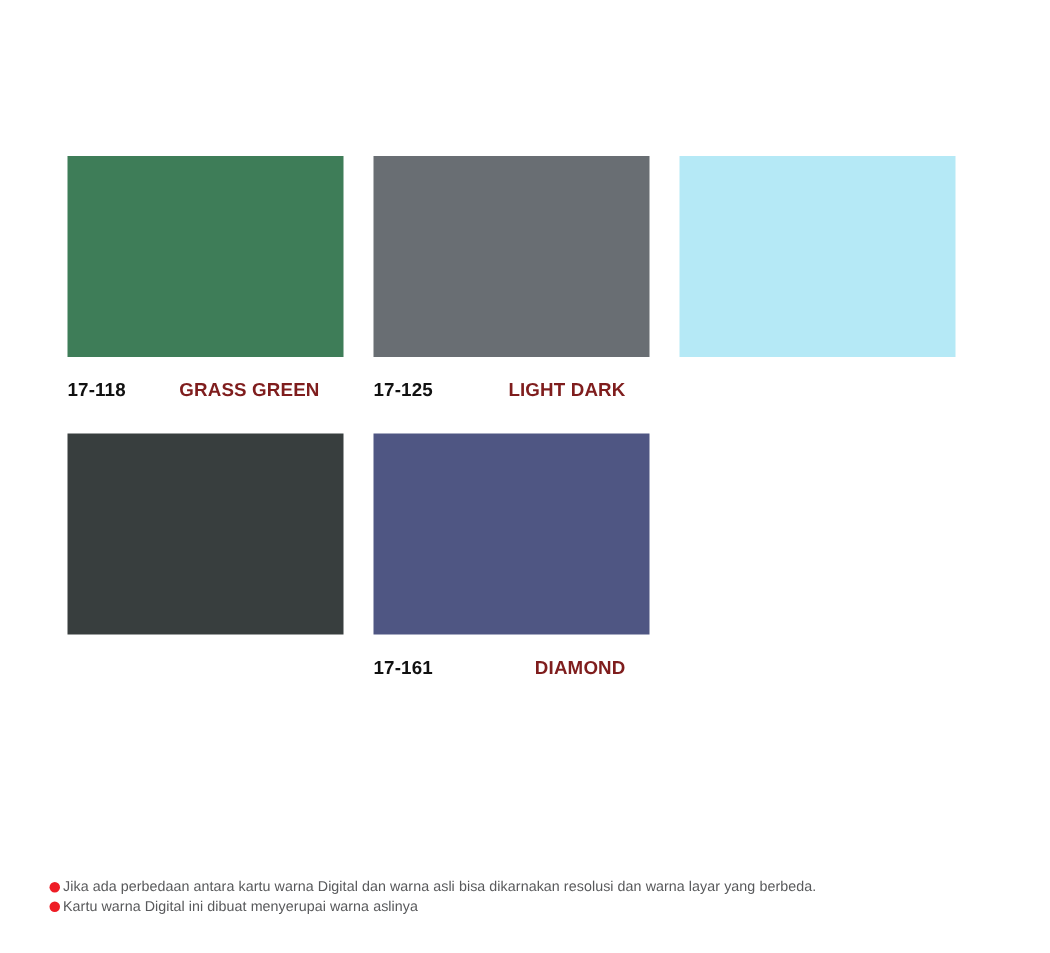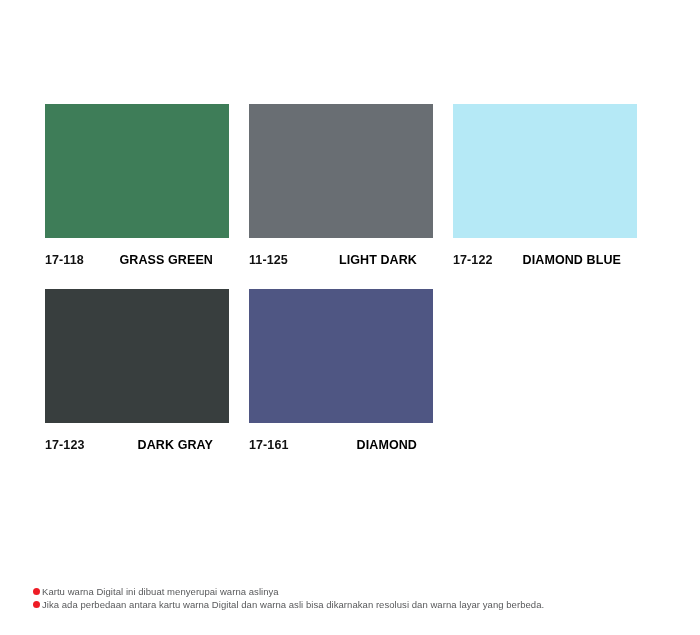--- a/index.html
+++ b/index.html
@@ -57,21 +57,21 @@
   .swatch-code {
     font-size: 12.5px;
     font-weight: bold;
     color: #111111;
     letter-spacing: 0.1px;
   }
 
   .swatch-name {
     font-size: 12.5px;
     font-weight: bold;
-    color: #000000;
+    color: #7f1d1d;
     letter-spacing: 0.1px;
     text-align: right;
   }
 
   
   .footnotes {
     position: absolute;
     left: 33px;
     top: 585px;
     width: 640px;
@@ -113,55 +113,47 @@
       <div class="swatch-caption">
         <span class="swatch-code">17-118</span>
         <span class="swatch-name">GRASS GREEN</span>
       </div>
     </div>
 
 
     <div class="swatch-cell">
       <span class="swatch-chip" style="background-color: rgb(105, 110, 115);"></span>
       <div class="swatch-caption">
-        <span class="swatch-code">11-125</span>
+        <span class="swatch-code">17-125</span>
         <span class="swatch-name">LIGHT DARK</span>
       </div>
     </div>
 
     <div class="swatch-cell">
       <span class="swatch-chip" style="background-color: rgb(181, 233, 246);"></span>
-      <div class="swatch-caption">
-        <span class="swatch-code">17-122</span>
-        <span class="swatch-name">DIAMOND BLUE</span>
-      </div>
     </div>
 
     <div class="swatch-cell">
       <span class="swatch-chip" style="background-color: rgb(56, 62, 62);"></span>
-      <div class="swatch-caption">
-        <span class="swatch-code">17-123</span>
-        <span class="swatch-name">DARK GRAY</span>
-      </div>
     </div>
 
     <div class="swatch-cell">
       <span class="swatch-chip" style="background-color: rgb(79, 86, 131);"></span>
       <div class="swatch-caption">
         <span class="swatch-code">17-161</span>
         <span class="swatch-name">DIAMOND</span>
       </div>
     </div>
 
   </div>
 
   <div class="footnotes">
     <div class="footnote-line">
       <span class="footnote-bullet"></span>
-      <span class="footnote-text">Kartu warna Digital ini dibuat menyerupai warna aslinya</span>
+      <span class="footnote-text">Jika ada perbedaan antara kartu warna Digital dan warna asli bisa dikarnakan resolusi dan warna layar yang berbeda.</span>
     </div>
     <div class="footnote-line">
       <span class="footnote-bullet"></span>
-      <span class="footnote-text">Jika ada perbedaan antara kartu warna Digital dan warna asli bisa dikarnakan resolusi dan warna layar yang berbeda.</span>
+      <span class="footnote-text">Kartu warna Digital ini dibuat menyerupai warna aslinya</span>
     </div>
   </div>
 
 </div>
 
 </body></html>

